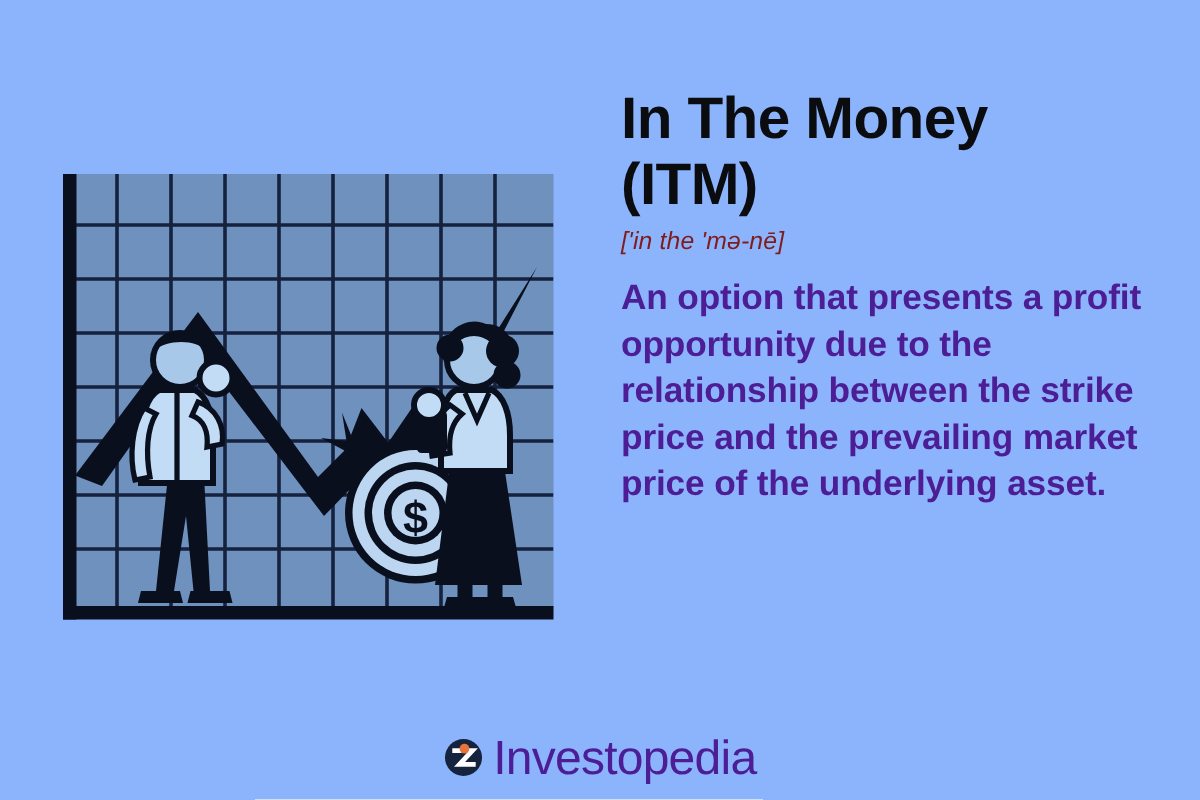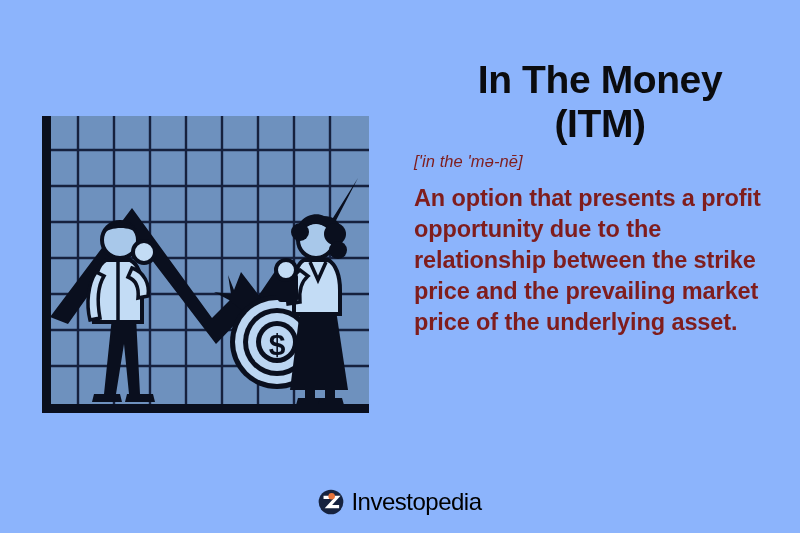--- a/index.html
+++ b/index.html
@@ -34,55 +34,54 @@
     width: 372px;
   }
   #term-title {
     font-size: 39px;
     font-weight: 700;
     line-height: 1.12;
     color: #0b0c0f;
     letter-spacing: -0.4px;
     margin: 0;
     white-space: pre-line;
-    text-align: center;
   }
   #pronunciation {
     margin: 7px 0 0 0;
     font-size: 16.5px;
     font-style: italic;
     font-weight: 500;
     color: #7f1d1d;
     letter-spacing: 0.1px;
   }
   #definition {
     margin: 12px 0 0 0;
     font-size: 23.5px;
     font-weight: 600;
     line-height: 1.32;
-    color: #7f1d1d;
+    color: #4c1d95;
     letter-spacing: -0.1px;
   }
 
   
   #footer-logo {
     position: absolute;
     left: 0;
     top: 489px;
     width: 800px;
     display: flex;
     align-items: center;
     justify-content: center;
     gap: 7px;
   }
   #logo-mark { width: 26px; height: 26px; display: block; }
   #logo-wordmark {
-    font-size: 24px;
+    font-size: 32px;
     font-weight: 500;
-    color: #000000;
+    color: #4c1d95;
     letter-spacing: -0.5px;
     line-height: 1;
   }
 </style>
 </head>
 <body>
 
 <div id="page">
 
   <div id="illustration">

